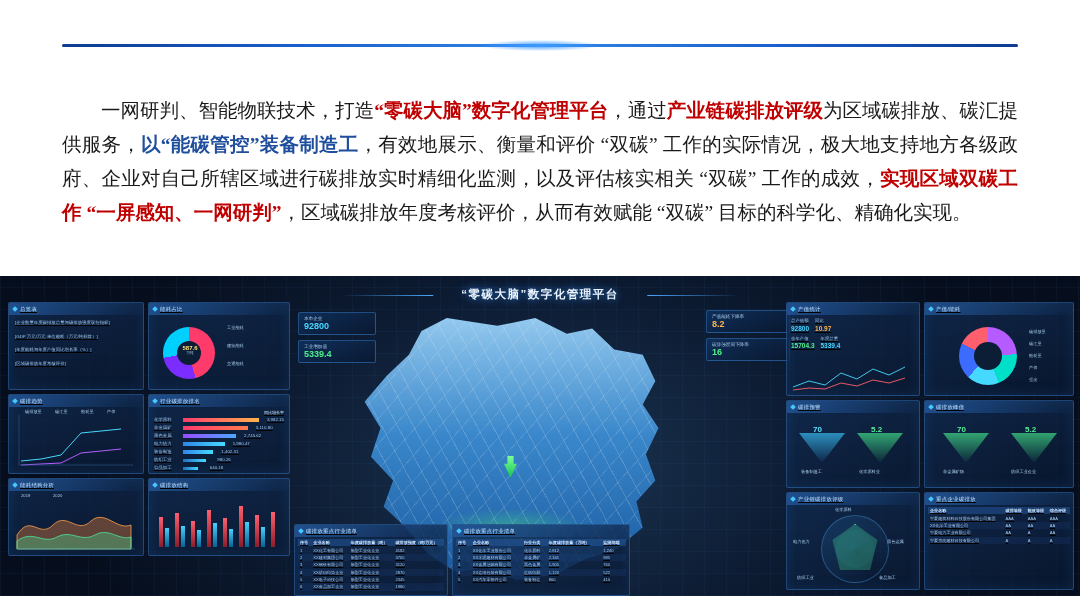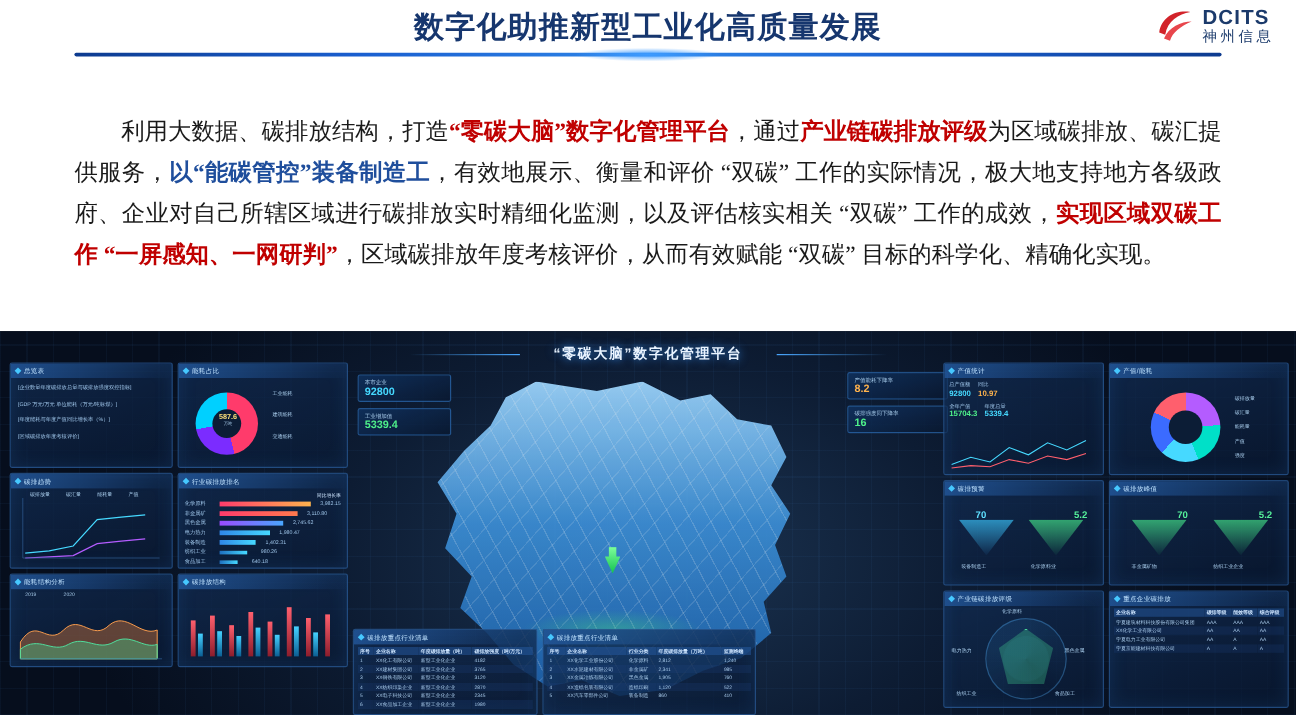--- a/index.html
+++ b/index.html
@@ -120,20 +120,21 @@
   .dash-title:before{left:-86px;}
   .dash-title:after{right:-86px;transform:scaleX(-1);}
   
   .panel{
     position:absolute;
     background:linear-gradient(160deg, rgba(18,44,82,.78), rgba(10,26,52,.72));
     border:1px solid rgba(62,132,212,.42);
     border-radius:2px;
     box-shadow:inset 0 0 14px rgba(40,110,190,.18);
     overflow:hidden;
+    text-decoration:underline;
   }
   .p-head{
     height:12px;
     display:flex;
     align-items:center;
     gap:3px;
     padding:0 4px;
     background:linear-gradient(90deg, rgba(36,90,160,.75), rgba(20,50,95,.1));
   }
   .p-dot{width:4px;height:4px;background:#46c8ff;transform:rotate(45deg);flex:0 0 auto;}
@@ -222,21 +223,21 @@
     background:linear-gradient(180deg, rgba(60,200,255,.65), rgba(30,110,200,.06));
     clip-path:polygon(0 0,100% 0,50% 100%);
   }
   .cone.g{background:linear-gradient(180deg, rgba(70,235,140,.65), rgba(20,140,90,.06));}
   .cone-num{
     position:absolute;
     font-size:8px;font-weight:bold;
     color:#5fe0ff;
     font-family:"Liberation Sans", sans-serif;
   }
-  .cone-num.g{color:#55f09a;margin-left:24px;}
+  .cone-num.g{color:#55f09a;}
   .radar{
     position:absolute;
     width:66px;height:66px;
     border-radius:50%;
     background:
       radial-gradient(circle, rgba(80,200,255,.06) 0 40%, rgba(80,200,255,0) 41%),
       conic-gradient(from 0deg, rgba(60,160,240,.12), rgba(60,160,240,0) 40%, rgba(60,160,240,.12) 80%);
     border:1px solid rgba(80,170,240,.35);
   }
   .radar-poly{
@@ -257,38 +258,25 @@
   }
   .tbl th{color:#cfe6ff;background:rgba(40,95,170,.45);}
   .tbl tr:nth-child(even) td{background:rgba(30,70,130,.22);}
   .line-svg{position:absolute;left:0;top:0;}
   .area-svg{position:absolute;left:0;top:0;}
 </style>
 </head>
 <body>
 
 <div class="header">
-  <div class="header-title">数字化助推新型工业化高质量发展</div>
   <div class="header-rule"></div>
-  <div class="logo">
-    <div class="logo-mark">
-      <svg width="34" height="34" viewBox="0 0 34 34" aria-hidden="true">
-        <path d="M4 23 C6 10, 18 4, 30 6 C20 8, 11 13, 9 25 Z" fill="#d2232a"></path>
-        <path d="M8 28 C12 19, 22 14, 31 14 C22 18, 15 23, 13 30 Z" fill="#e8464c"></path>
-      </svg>
-    </div>
-    <div class="logo-text">
-      <div class="logo-en">DCITS</div>
-      <div class="logo-cn">神州信息</div>
-    </div>
-  </div>
 </div>
 
 <p class="para">
-  <span>利用大数据、碳排放结构，打造</span><span class="hl">“零碳大脑”数字化管理平台</span><span>，通过</span><span class="hl">产业链碳排放评级</span><span>为区域碳排放、碳汇提供服务，</span><span class="hl2">以“能碳管控”装备制造工</span><span>，有效地展示、衡量和评价 “双碳” 工作的实际情况，极大地支持地方各级政府、企业对自己所辖区域进行碳排放实时精细化监测，以及评估核实相关 “双碳” 工作的成效，</span><span class="hl">实现区域双碳工作 “一屏感知、一网研判”</span><span>，区域碳排放年度考核评价，从而有效赋能 “双碳” 目标的科学化、精确化实现。</span>
+  <span>一网研判、智能物联技术，打造</span><span class="hl">“零碳大脑”数字化管理平台</span><span>，通过</span><span class="hl">产业链碳排放评级</span><span>为区域碳排放、碳汇提供服务，</span><span class="hl2">以“能碳管控”装备制造工</span><span>，有效地展示、衡量和评价 “双碳” 工作的实际情况，极大地支持地方各级政府、企业对自己所辖区域进行碳排放实时精细化监测，以及评估核实相关 “双碳” 工作的成效，</span><span class="hl">实现区域双碳工作 “一屏感知、一网研判”</span><span>，区域碳排放年度考核评价，从而有效赋能 “双碳” 目标的科学化、精确化实现。</span>
 </p>
 
 <div class="dash">
   <div class="dash-grid"></div>
   <div class="dash-title">“零碳大脑”数字化管理平台</div>
 
   <div class="map-wrap">
     <div class="map-shape">
       <div class="map-lines"></div>
     </div>

